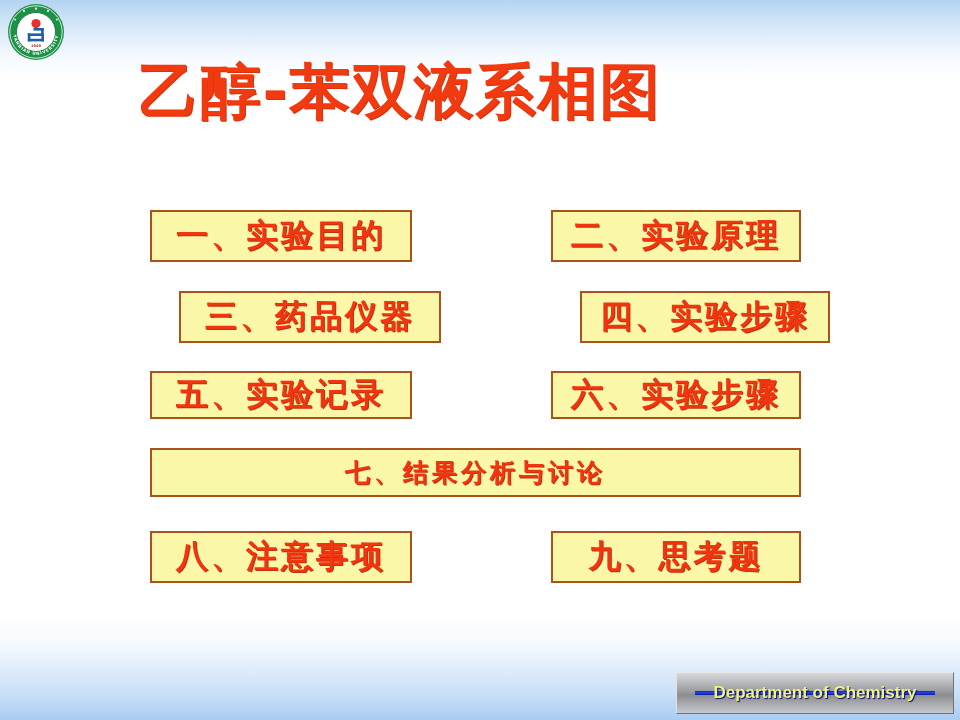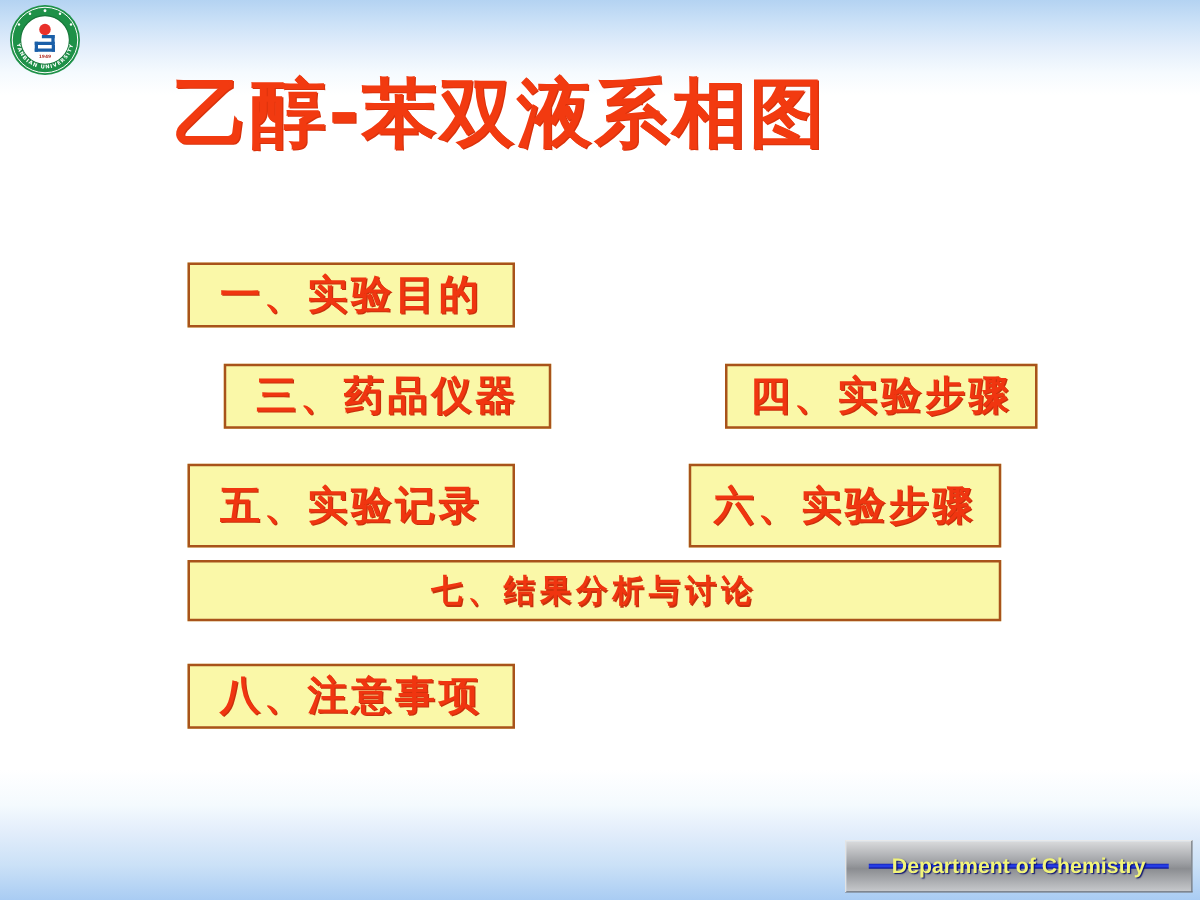--- a/index.html
+++ b/index.html
@@ -75,21 +75,21 @@
     text-shadow: 1px 1px 0 #c8300c;
     white-space: nowrap;
   }
 
   .col-left  { left: 150px; width: 262px; }
   .col-right { left: 551px; width: 250px; }
   .col-wide  { left: 150px; width: 651px; }
 
   .row1 { top: 210px; height: 52px; }
   .row2 { top: 291px; height: 52px; margin-left: 29px; }
-  .row3 { top: 371px; height: 67px; }
+  .row3 { top: 371px; height: 48px; }
   .row4 { top: 448px; height: 49px; text-align: center; }
   .row5 { top: 531px; height: 52px; }
 
   .col-wide.row4 { font-size: 25px; letter-spacing: 4px; }
 
   
   #footer-plate {
     position: absolute;
     left: 676px;
     top: 672px;
@@ -160,20 +160,23 @@
         <textPath href="#arcBottom" startOffset="50%" text-anchor="middle">YANBIAN UNIVERSITY</textPath>
       </text>
     </svg>
   </div>
 
   <div id="title">乙醇-苯双液系相图</div>
 
   <div class="menu-box col-left row1">
     <span>一、实验目的</span>
   </div>
+  <div class="menu-box col-right row1">
+    <span>二、实验原理</span>
+  </div>
 
   <div class="menu-box col-left row2">
     <span>三、药品仪器</span>
   </div>
   <div class="menu-box col-right row2">
     <span>四、实验步骤</span>
   </div>
 
   <div class="menu-box col-left row3">
     <span>五、实验记录</span>
@@ -181,20 +184,23 @@
   <div class="menu-box col-right row3">
     <span>六、实验步骤</span>
   </div>
 
   <div class="menu-box col-wide row4">
     <span>七、结果分析与讨论</span>
   </div>
 
   <div class="menu-box col-left row5">
     <span>八、注意事项</span>
+  </div>
+  <div class="menu-box col-right row5">
+    <span>九、思考题</span>
   </div>
 
   <div id="footer-plate">
     <div id="footer-inner">
       <span id="footer-text">Department of Chemistry</span>
     </div>
   </div>
 
 </div>
 

